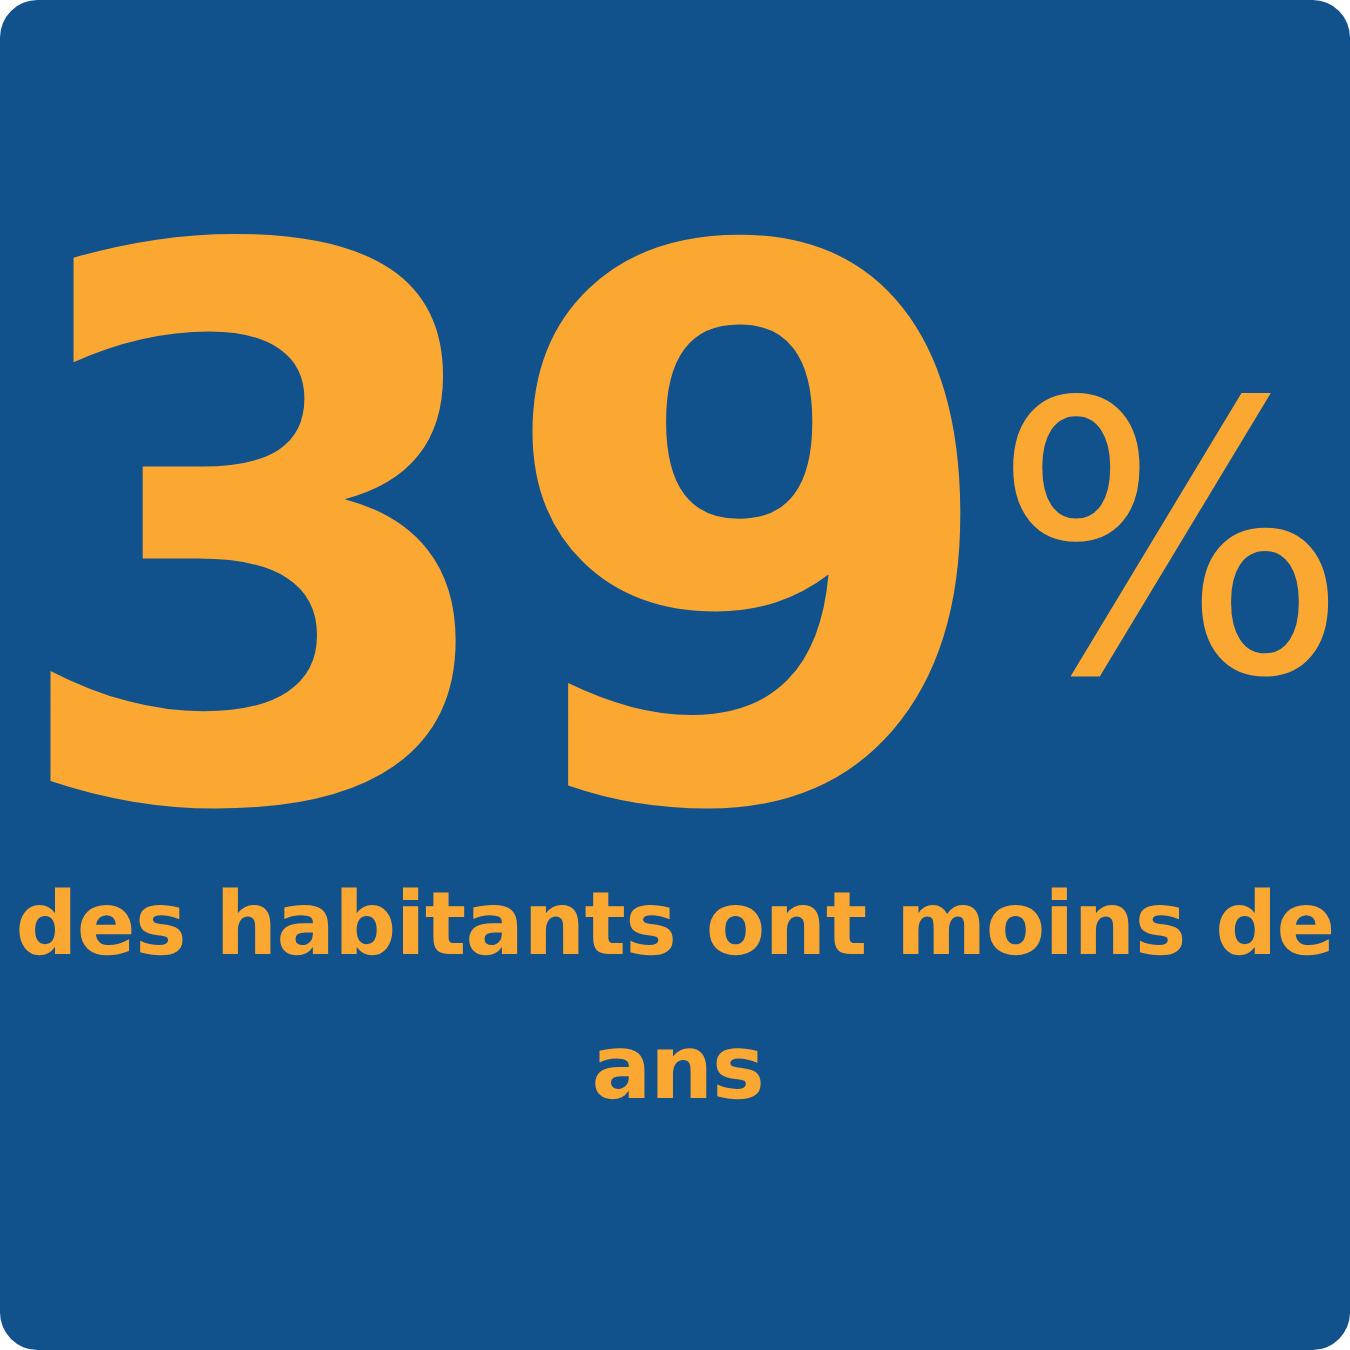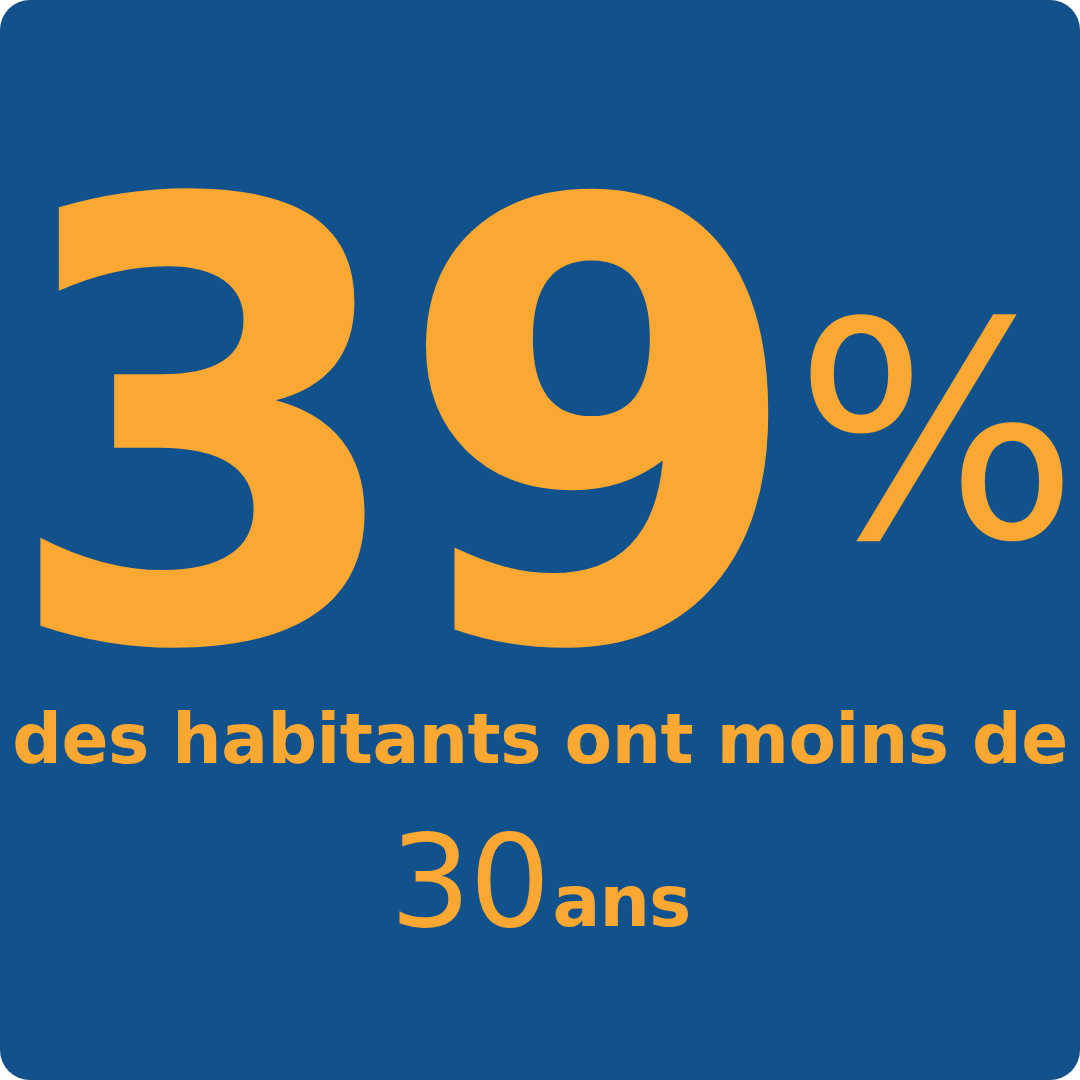--- a/index.html
+++ b/index.html
@@ -122,17 +122,16 @@
   <div class="figure-row">
     <span class="big-number">39</span>
     <span class="percent-sign">%</span>
   </div>
 
   <div class="caption-line">
     <span class="caption-text">des habitants ont moins de</span>
   </div>
 
   <div class="age-line">
-    <span class="age-number">30</span>
     <span class="age-unit">ans</span>
   </div>
 
 </div>
 
 </body></html>

